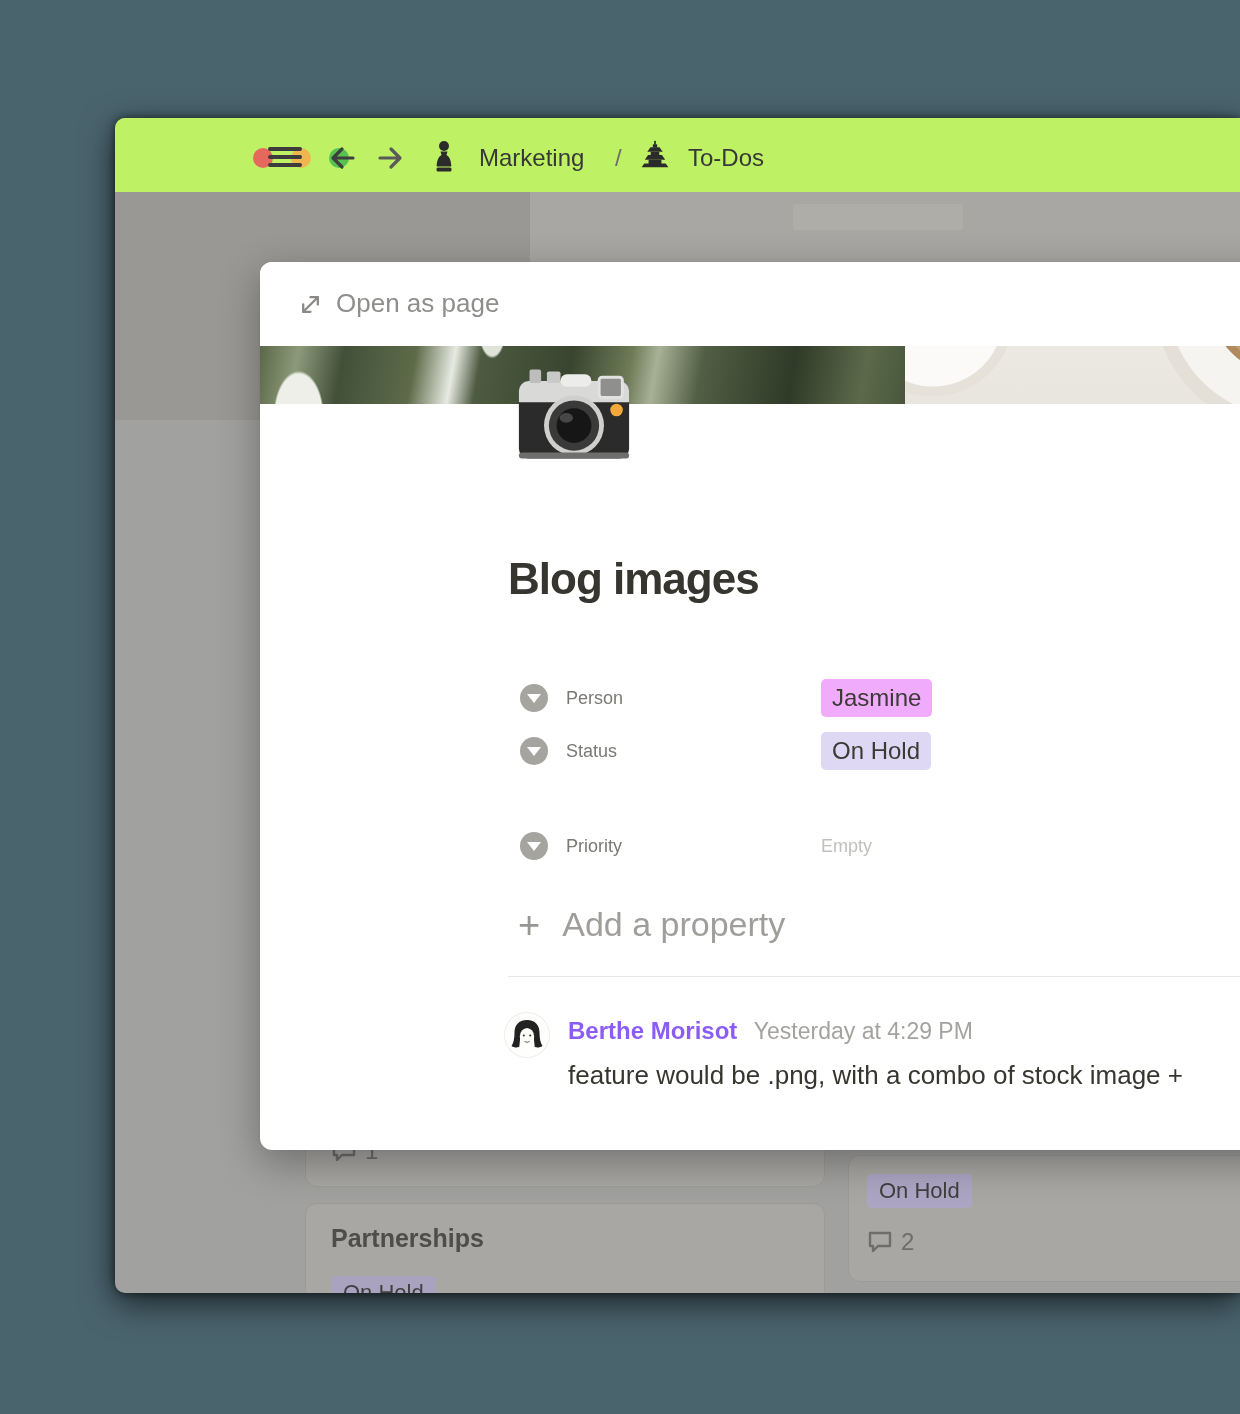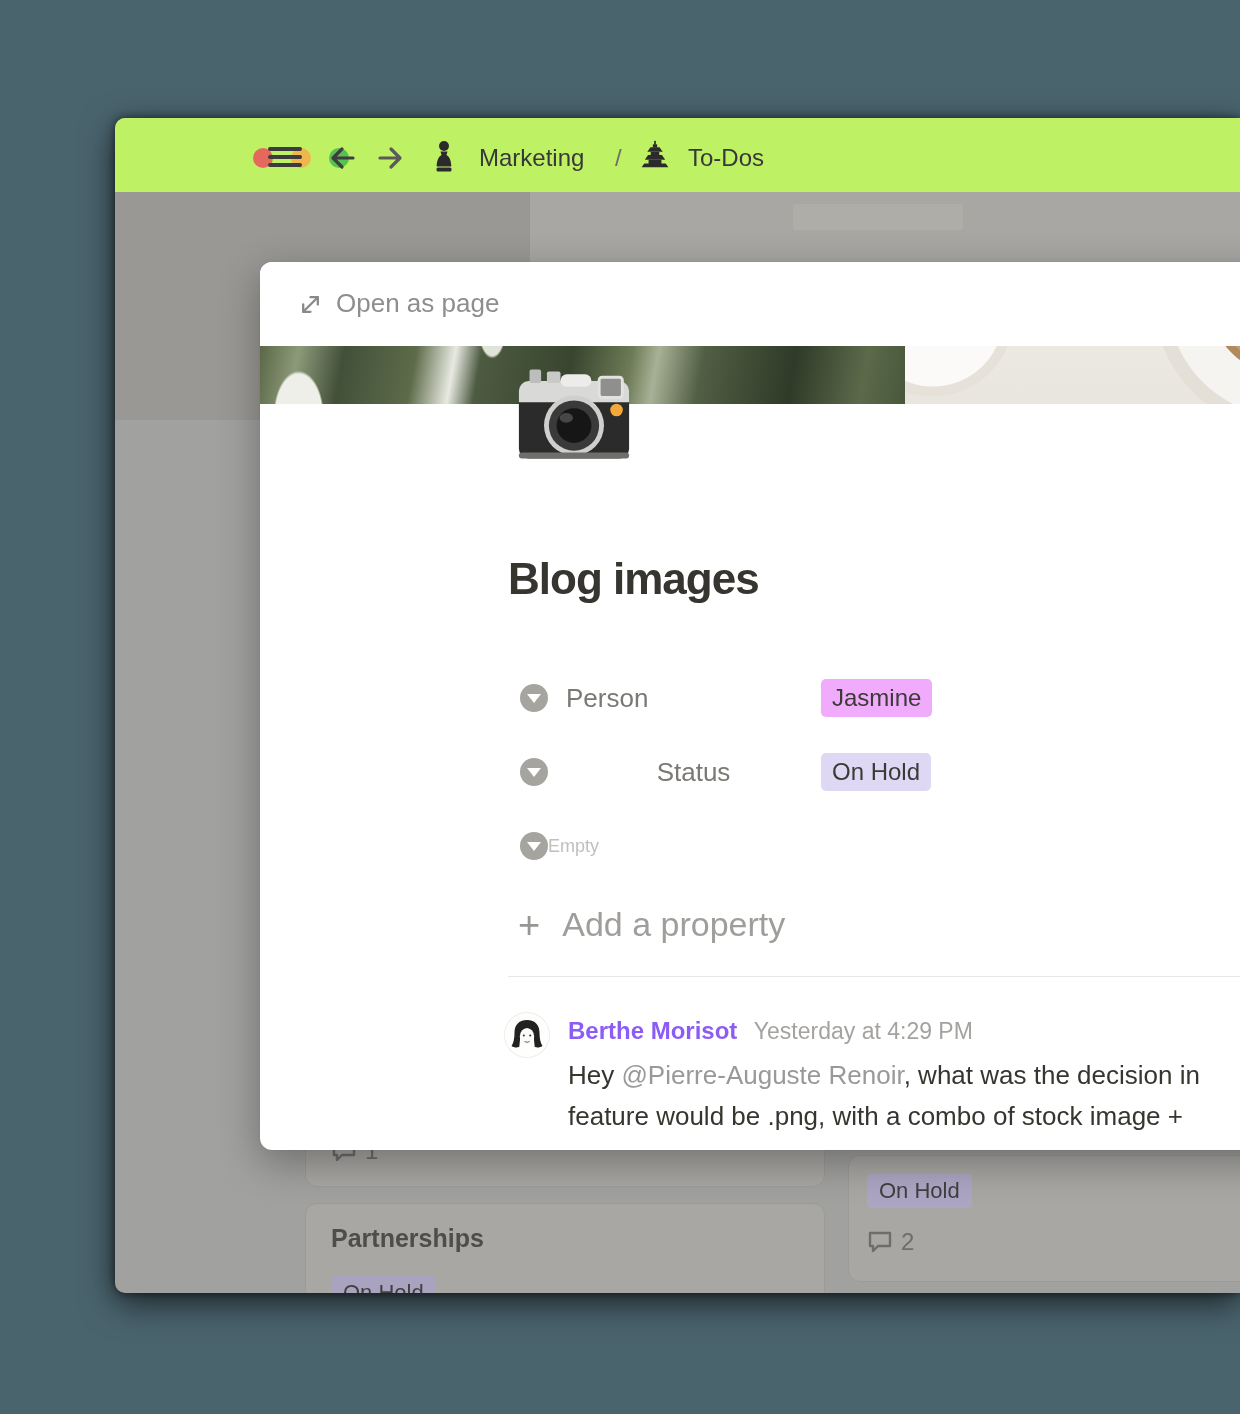--- a/index.html
+++ b/index.html
@@ -76,25 +76,25 @@
     background:
       radial-gradient(circle at 82% -48px, #C79E6F 0 70px, #B08A5C 70px 77px, #F6F4F0 78px 118px, #E4E0D8 119px 132px, transparent 133px),
       radial-gradient(circle at 6% -30px, #FBFAF8 0 70px, #E6E2DA 71px 80px, transparent 81px),
       linear-gradient(#ECE9E3,#E9E6E0);
   }
   .camera{position:absolute;left:256px;top:96px;width:116px;height:108px;}
   .page-title{position:absolute;left:248px;top:292px;font-size:44px;font-weight:700;color:#37352F;letter-spacing:-1px;white-space:nowrap;}
 
   .prop-row{position:absolute;left:260px;height:38px;display:flex;align-items:center;}
   .prop-row.r1{top:417px;}
-  .prop-row.r2{top:491px;text-align:center;}
+  .prop-row.r2{top:470px;}
   .prop-row.r3{top:565px;}
   .prop-icon{width:28px;height:28px;border-radius:50%;background:#A6A49F;position:relative;flex:0 0 auto;}
   .prop-icon::after{content:"";position:absolute;left:7px;top:10px;border-left:7px solid transparent;border-right:7px solid transparent;border-top:9px solid #fff;}
-  .prop-label{margin-left:18px;font-size:26px;color:#7B7974;width:255px;}
+  .prop-label{margin-left:18px;font-size:18px;color:#7B7974;width:255px;}
   .tag{font-size:24px;color:#3B3A35;border-radius:5px;padding:5px 11px;white-space:nowrap;}
   .tag-default{background:#f0abfc;}
   .tag-purple{background:#DED8F5;}
   .empty-val{font-size:18px;color:#C1BFBC;}
   .add-row{position:absolute;left:258px;top:643px;display:flex;align-items:center;color:#A09E9B;}
   .add-plus{font-size:38px;font-weight:300;line-height:30px;margin-right:22px;color:#989692;}
   .add-label{font-size:34px;}
   .divider{position:absolute;left:248px;top:714px;right:0;height:1px;background:#E9E8E6;}
 
   .comment{position:absolute;left:245px;top:747px;right:0;}
@@ -220,20 +220,21 @@
     </div>
 
     <div class="prop-row r2">
       <span class="prop-icon"></span>
       <span class="prop-label">Status</span>
       <span class="tag tag-purple">On Hold</span>
     </div>
 
     <div class="prop-row r3">
       <span class="prop-icon"></span>
+      <span class="prop-label">Priority</span>
       <span class="empty-val">Empty</span>
     </div>
 
     <div class="add-row">
       <span class="add-plus">+</span>
       <span class="add-label">Add a property</span>
     </div>
 
     <div class="divider"></div>
 
@@ -247,21 +248,18 @@
           <circle cx="18.8" cy="22.5" r="1" fill="#333"></circle>
           <circle cx="25.2" cy="22.5" r="1" fill="#333"></circle>
           <path d="M19.5 28.5 q2.5 1.6 5 0" fill="none" stroke="#555" stroke-width=".9"></path>
         </svg>
       </span>
       <div class="c-head">
         <span class="c-name">Berthe Morisot</span>
         <span class="c-time">Yesterday at 4:29 PM</span>
       </div>
       <div class="c-body">
-        <div>
-          <span>Hey </span><span class="mention">@Pierre-Auguste Renoir</span><span>, what was the decision in</span>
-        </div>
         <div>feature would be .png, with a combo of stock image +</div>
       </div>
     </div>
 
   </div>
 </div>
 
 </body></html>

